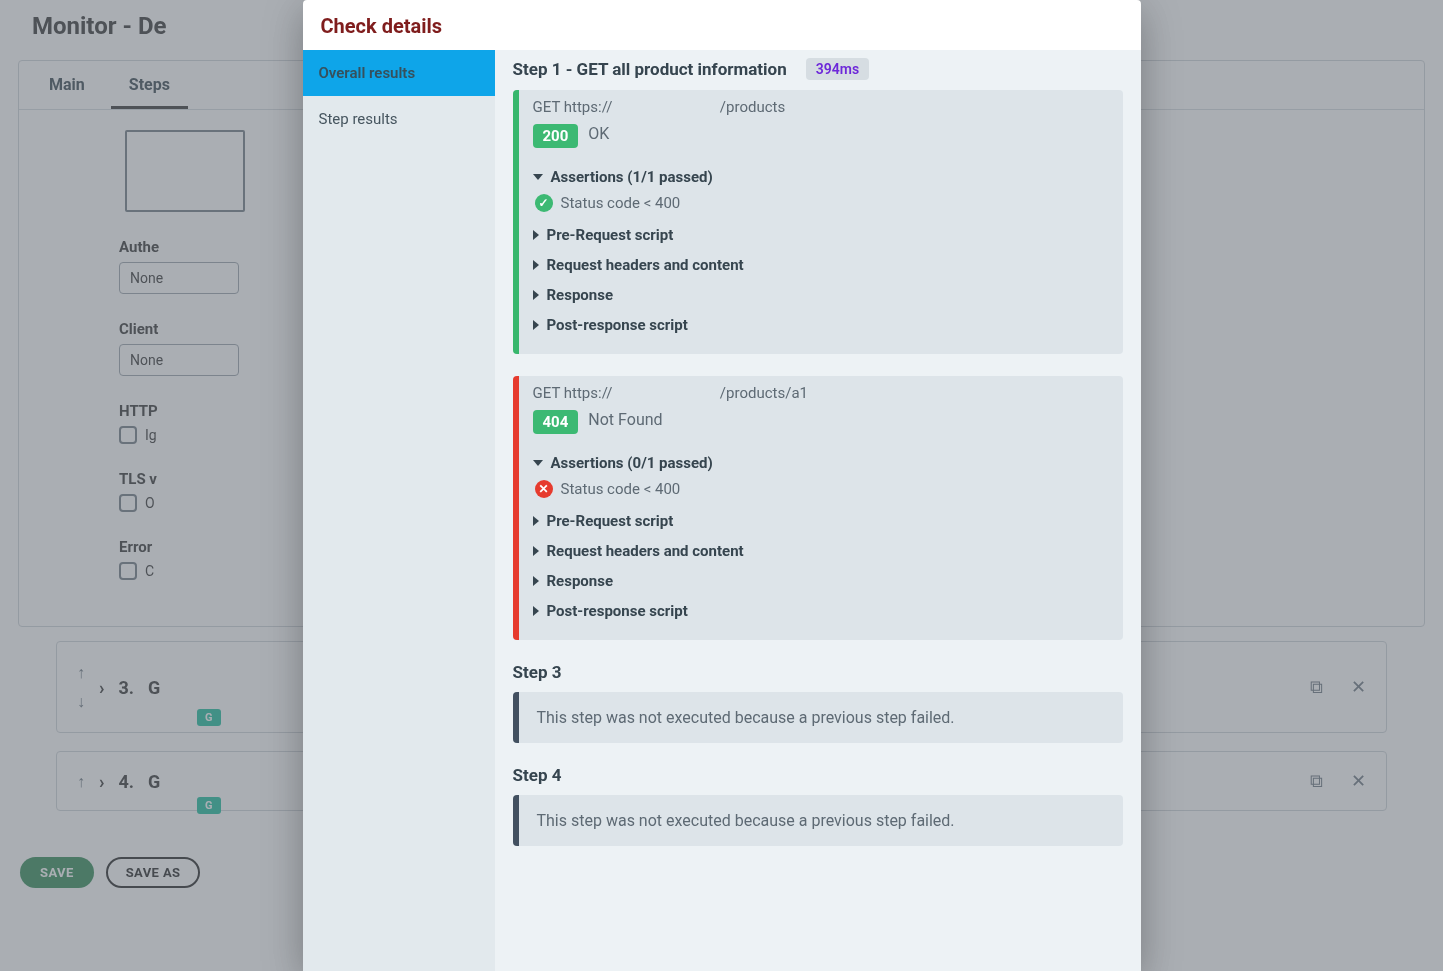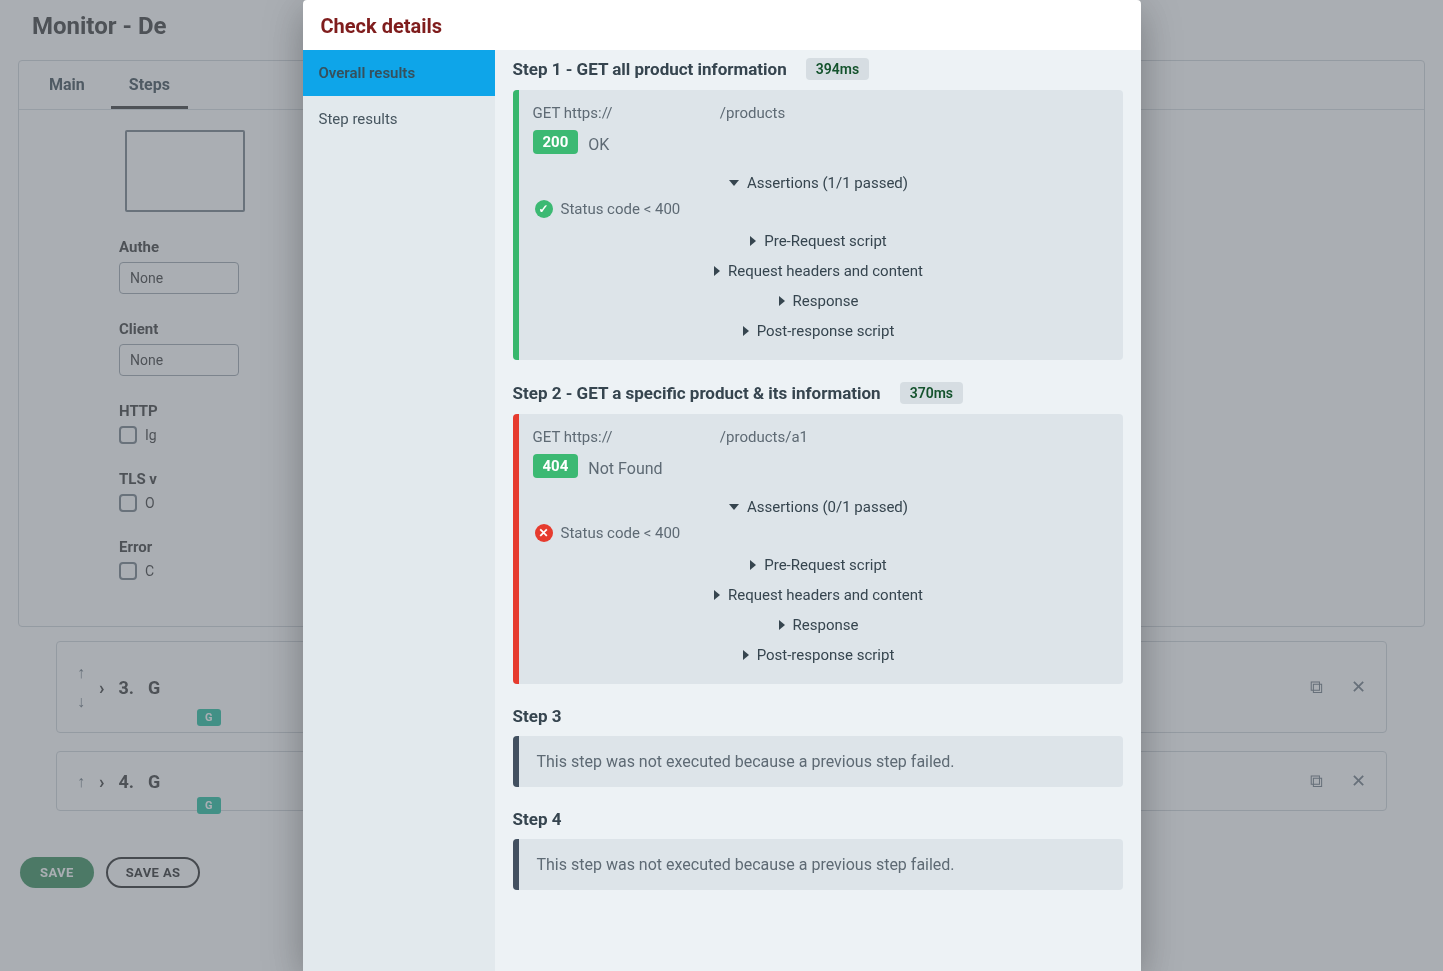--- a/index.html
+++ b/index.html
@@ -34,32 +34,32 @@
   .modal-title { font-size: 20px; font-weight: 700; color: #7f1d1d; padding: 14px 18px 12px; }
   .modal-body { display: flex; flex: 1; min-height: 0; }
   .modal-sidebar { width: 192px; background: #e2e9ed; display: flex; flex-direction: column; }
   .side-item { padding: 14px 16px; font-size: 15px; color: #46555f; cursor: pointer; }
   .side-item.active { background: #0ea5e9; font-weight: 600; color: #36505c; }
   .modal-content { flex: 1; background: #edf2f5; padding: 0; overflow-y: auto; }
   .summary-bar { padding: 14px 18px; font-size: 16px; color: #4a5560; }
   .step-block { padding: 8px 18px 14px; }
   .step-header { display: flex; align-items: center; gap: 19px; margin-bottom: 10px; }
   .step-header-title { font-weight: 700; font-size: 17px; color: #36454f; }
-  .time-pill { background: #d6dde2; color: #14532d; font-weight: 600; font-size: 14px; padding: 3px 10px; border-radius: 4px; }
+  .time-pill { background: #d6dde2; color: #6d28d9; font-weight: 600; font-size: 14px; padding: 3px 10px; border-radius: 4px; }
   .step-card { background: #dde4e9; border-radius: 4px; display: flex; overflow: hidden; }
   .card-stripe { width: 6px; flex-shrink: 0; }
   .stripe-green { background: #37b76c; }
   .stripe-red { background: #e63b2e; }
   .stripe-gray { background: #425060; }
-  .card-body { flex: 1; padding: 14px 18px 14px 14px; }
+  .card-body { flex: 1; padding: 8px 18px 14px 14px; }
   .req-line { color: #5e6a74; font-size: 15px; margin-bottom: 8px; }
-  .status-row { display: flex; align-items: flex-end; gap: 10px; margin-bottom: 14px; }
+  .status-row { display: flex; align-items: flex-start; gap: 10px; margin-bottom: 14px; }
   .code-pill { background: #3cb973; color: #fff; font-weight: 700; font-size: 15px; padding: 3px 10px; border-radius: 4px; }
   .status-text { color: #5e6a74; font-size: 16px; }
-  .section-line { display: flex; align-items: center; gap: 8px; padding: 6px 0; font-weight: 400; color: #36454f; font-size: 15px; justify-content: center; }
+  .section-line { display: flex; align-items: center; gap: 8px; padding: 6px 0; font-weight: 700; color: #36454f; font-size: 15px; }
   .caret { width: 0; height: 0; display: inline-block; }
   .caret-down { border-left: 5px solid transparent; border-right: 5px solid transparent; border-top: 6px solid #36454f; }
   .caret-right { border-top: 5px solid transparent; border-bottom: 5px solid transparent; border-left: 6px solid #36454f; }
   .assertion-row { display: flex; align-items: center; gap: 8px; padding: 2px 0 8px 2px; color: #5e6a74; font-size: 15px; }
   .icon-circle { width: 18px; height: 18px; border-radius: 50%; display: inline-flex; align-items: center; justify-content: center; font-size: 12px; font-weight: 700; color: #fff; flex-shrink: 0; }
   .ic-pass { background: #3cb973; }
   .ic-fail { background: #e63b2e; }
   .skip-card .card-body { padding: 16px 18px; color: #5e6a74; font-size: 16px; }
   .icon-btn { cursor:pointer; }
 </style>
@@ -196,24 +196,20 @@
                 </div>
               <div class="section-line">
                   <span class="caret caret-right"></span>
                   <span>Post-response script</span>
                 </div>
             </div>
           </div>
         </div>
 
         <div class="step-block">
-          <div class="step-header">
-            <span class="step-header-title">Step 2 - GET a specific product &amp; its information</span>
-            <span class="time-pill">370ms</span>
-          </div>
           <div class="step-card">
             <div class="card-stripe stripe-red"></div>
             <div class="card-body">
               <div class="req-line">
                 <span>GET https://</span>
                 <span style="display:inline-block; width:100px;"></span>
                 <span>/products/a1</span>
               </div>
               <div class="status-row">
                 <span class="code-pill">404</span>

